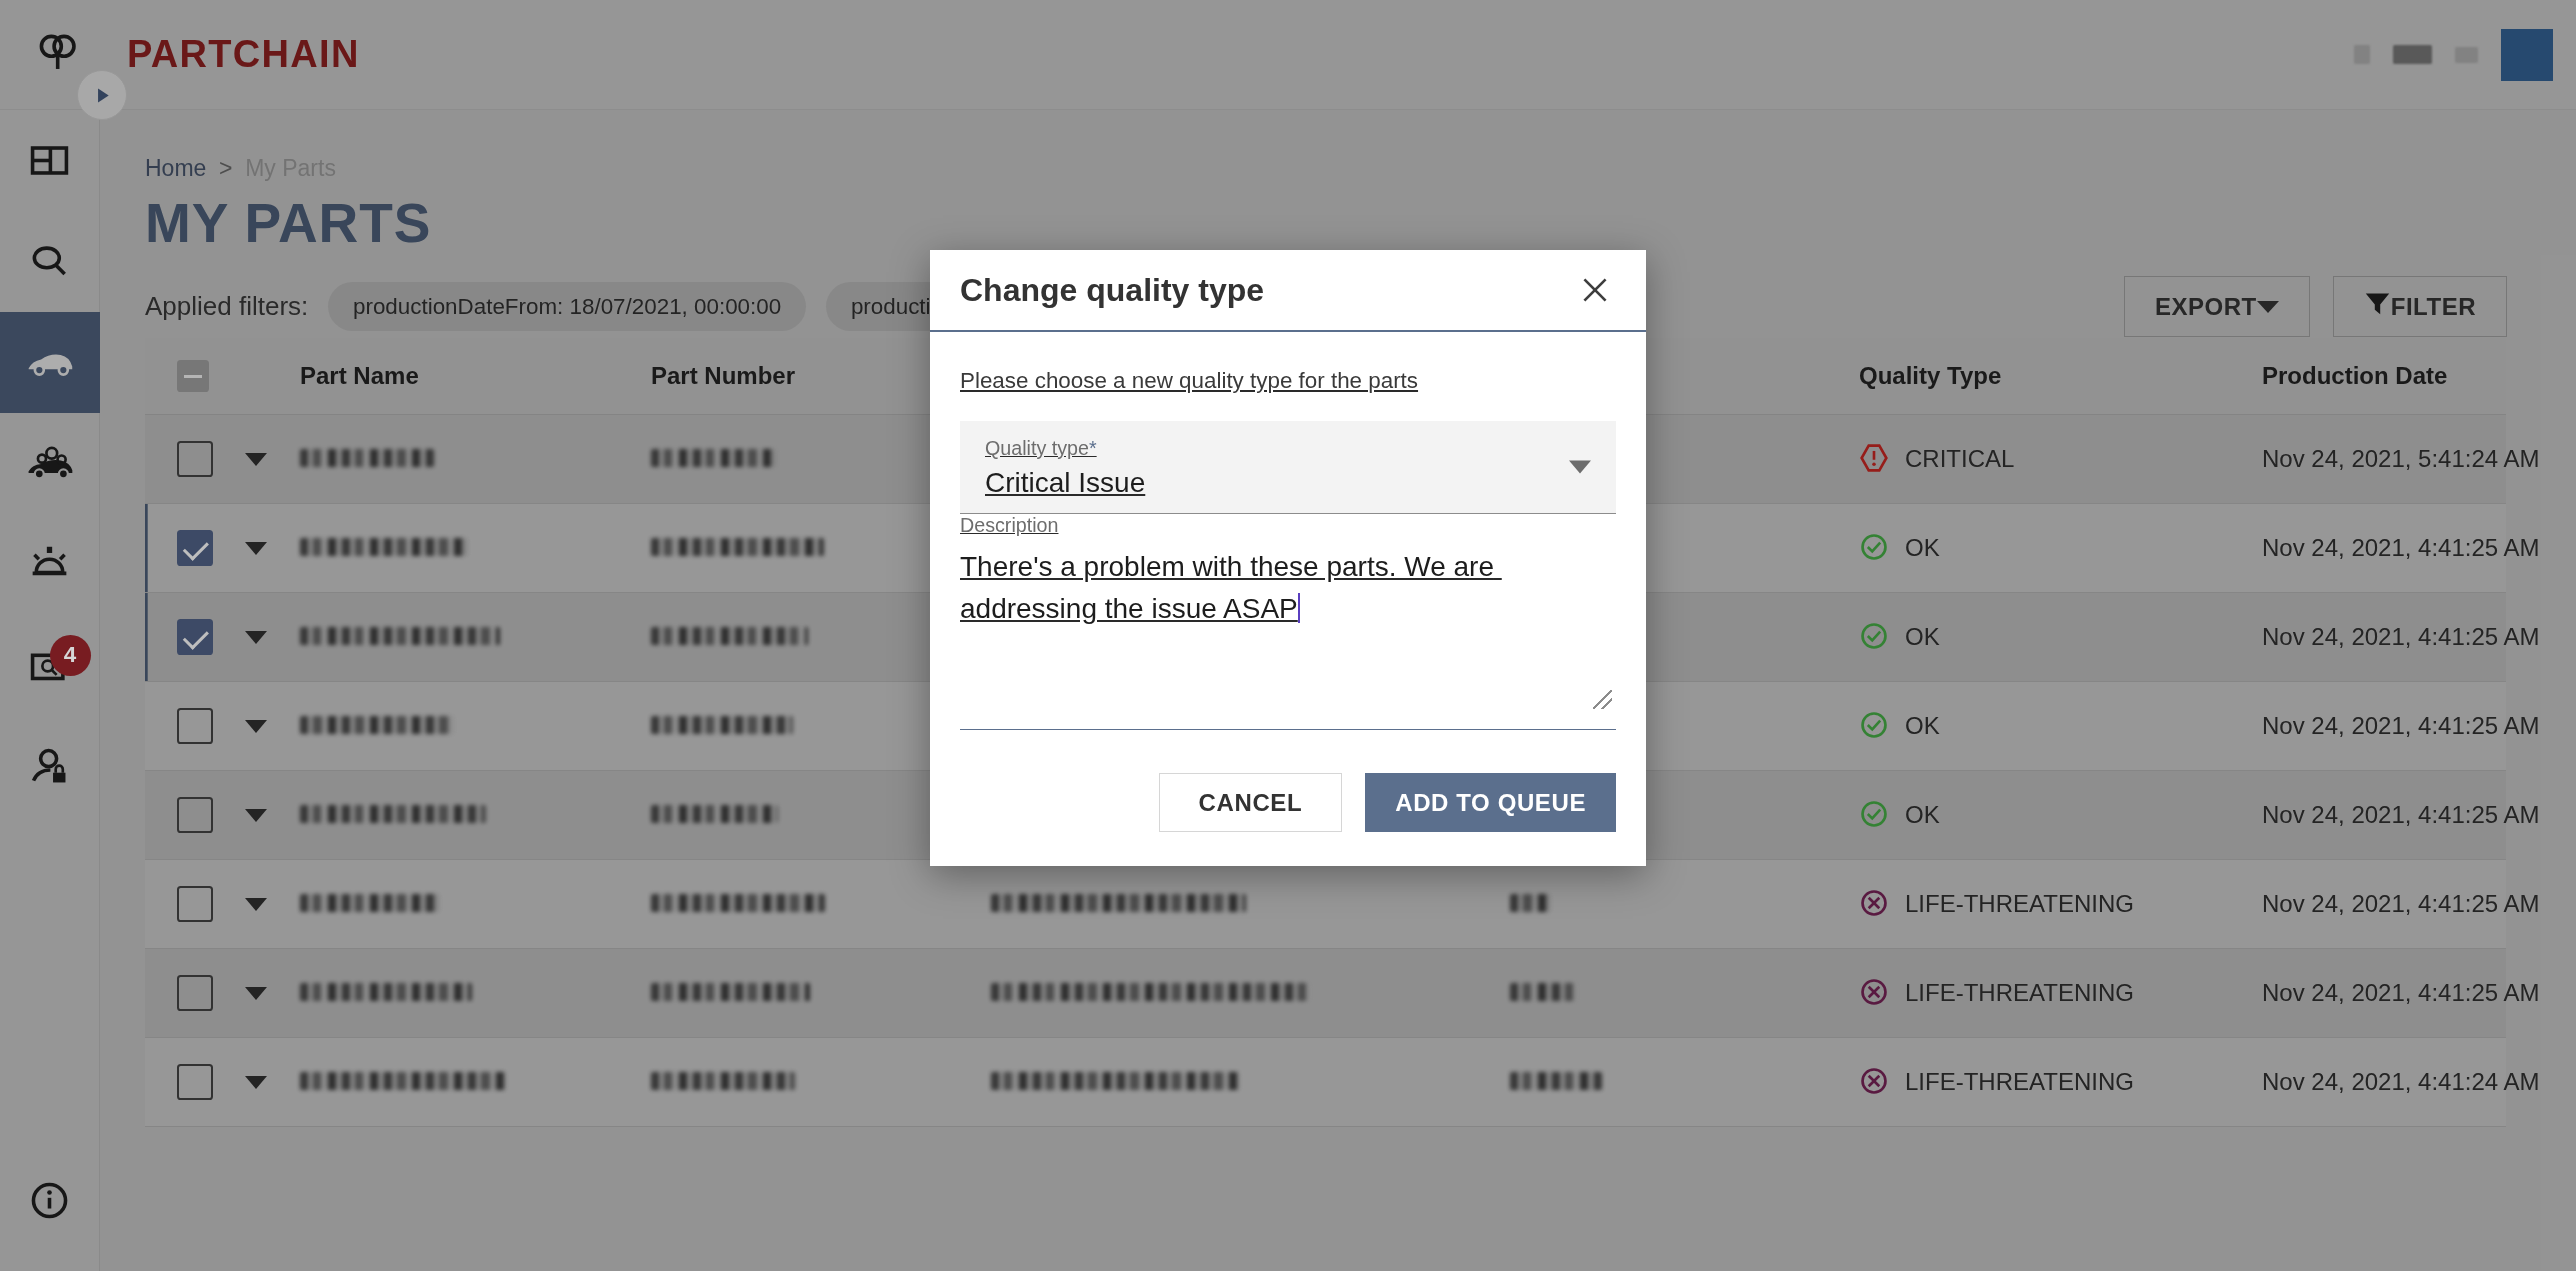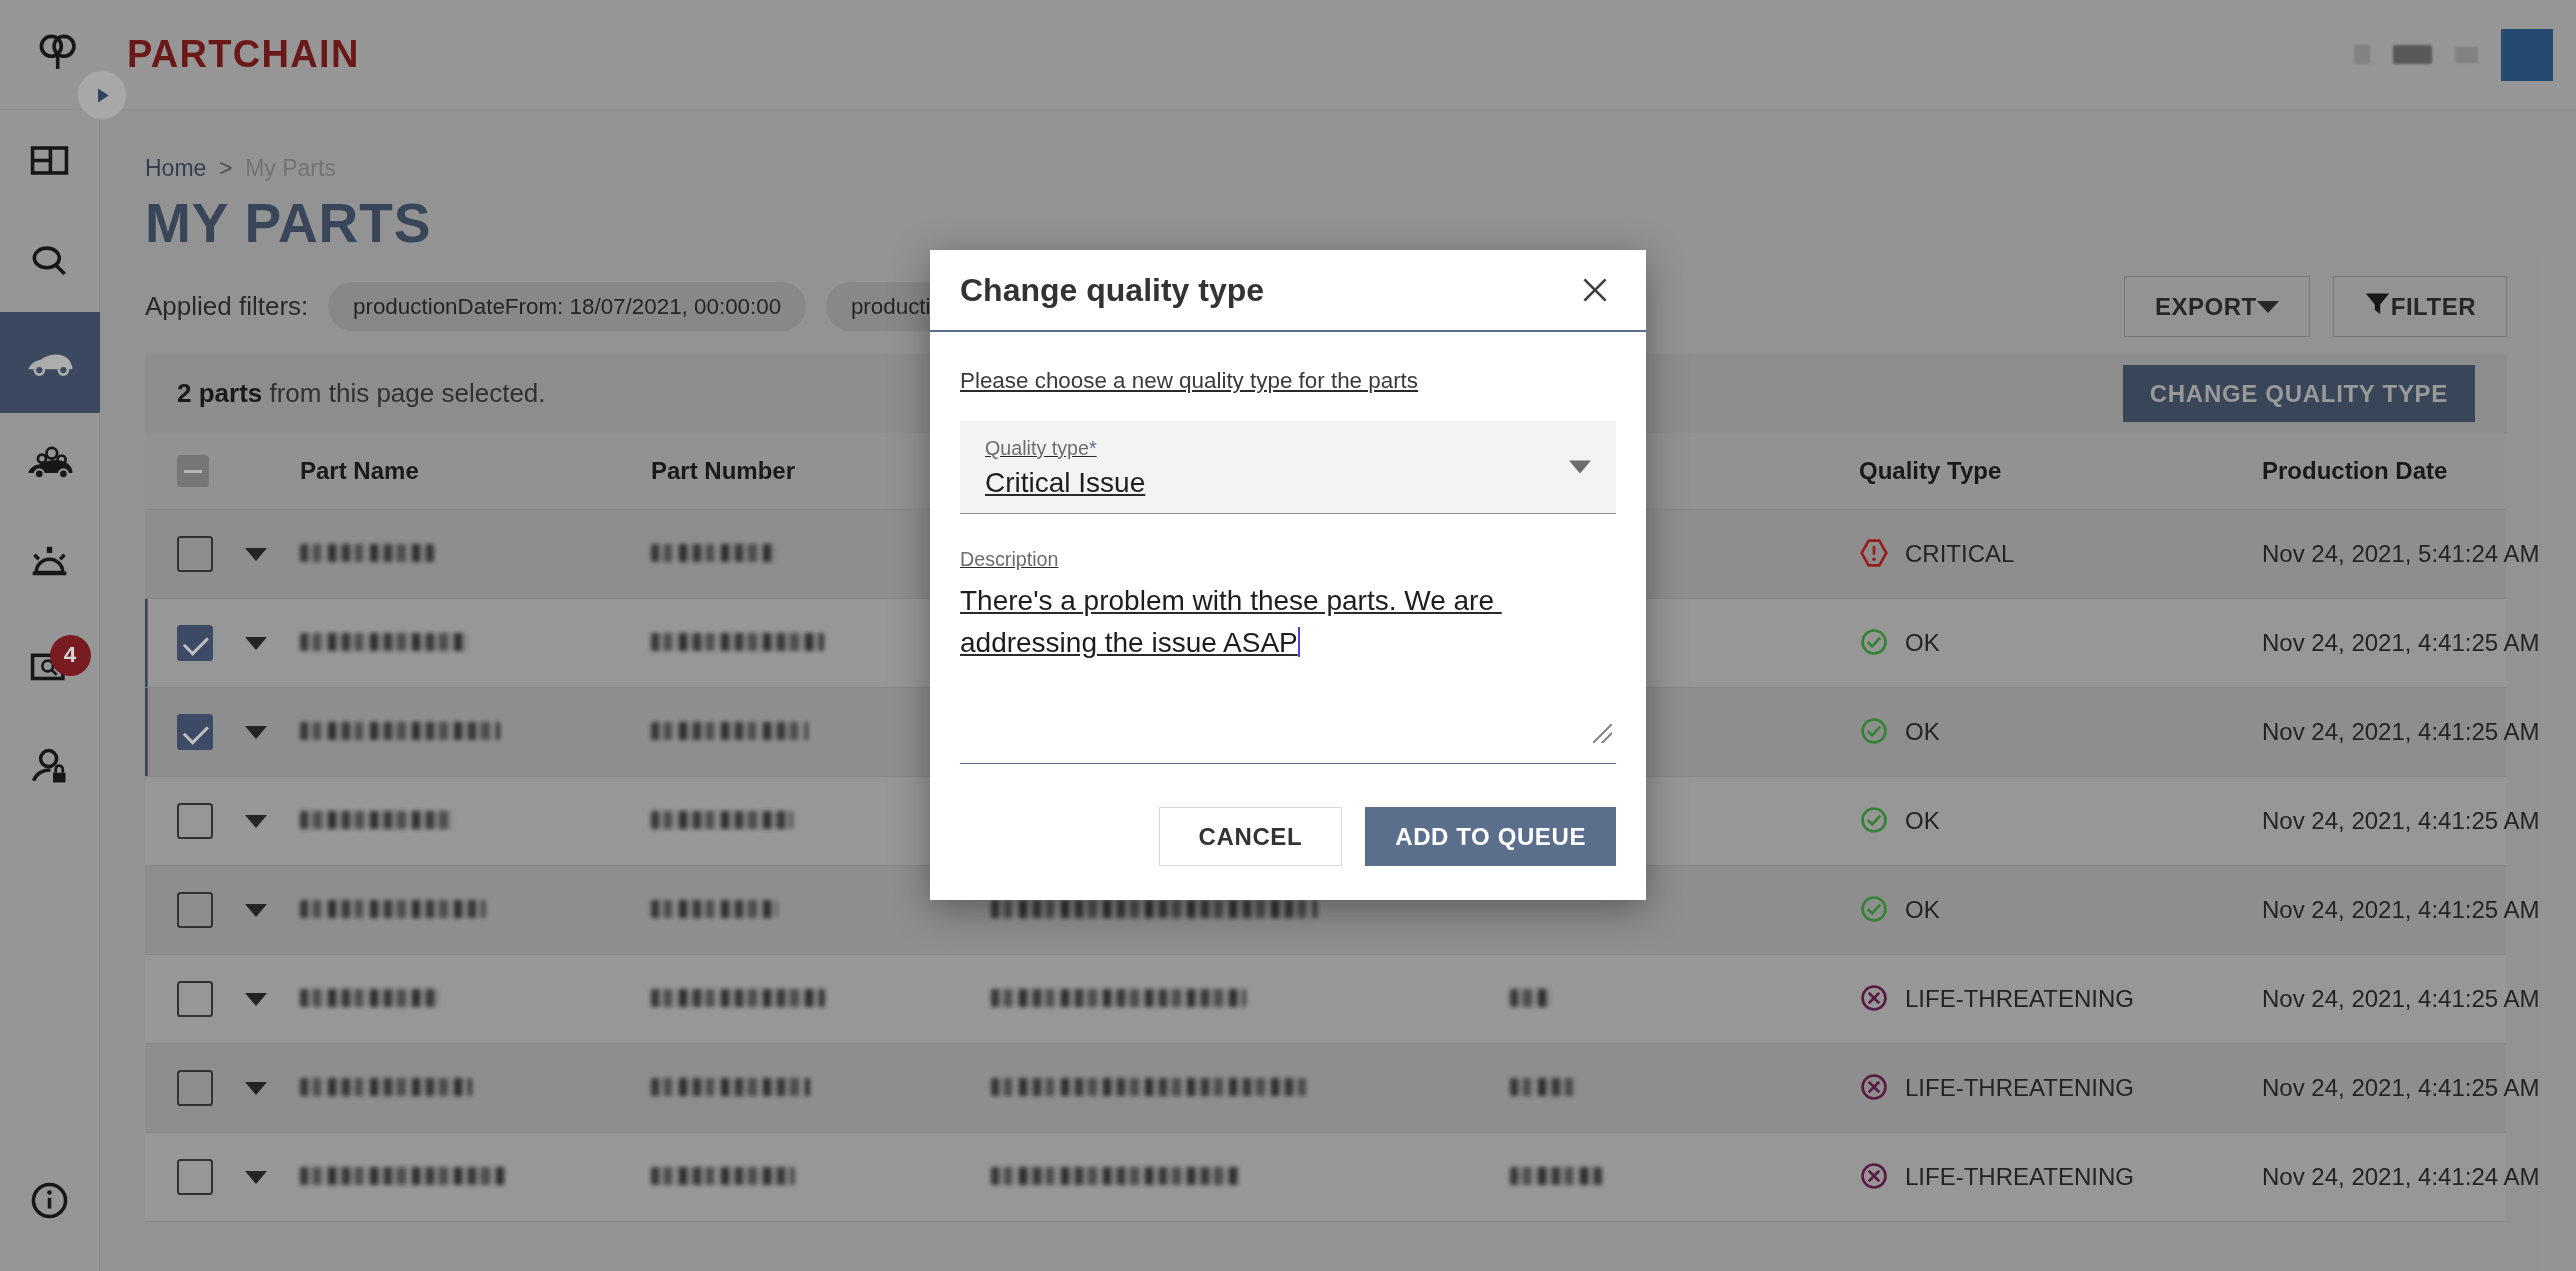--- a/index.html
+++ b/index.html
@@ -186,21 +186,21 @@
     padding:16px 25px 14.3px 25px; position:relative; cursor:pointer;
   }
   .mat-label { font-size:19.7px; color:#6d6d6d; }
   .mat-label .req { color:#5b6f8d; }
   .mat-value { font-size:28px; color:#1d1d1d; margin-top:7.2px; }
   .mat-caret {
     position:absolute; right:25px; top:50%; transform:translateY(-50%);
     width:0;height:0;border-left:11.6px solid transparent;border-right:11.6px solid transparent;border-top:13.4px solid #6d6d6d;
   }
 
-  .ta-wrap { margin-top:34px; border-bottom:1.8px solid #5b6f8d; position:relative; padding-bottom:12.5px; }
+  .ta-wrap { border-bottom:1.8px solid #5b6f8d; position:relative; padding-bottom:12.5px; }
   .ta-label { font-size:19.7px; color:#6d6d6d; margin-bottom:9px; }
   .ta-text {
     font-size:28px; color:#1d1d1d; line-height:1.48;
     min-height:170px; width:100%;
     white-space:pre-wrap; word-wrap:break-word;
   }
   .caret-bar {
     display:inline-block; width:2.7px; height:30px; background:#5a3fc0;
     vertical-align:-5.4px;
   }
@@ -352,26 +352,20 @@
           <span>
             <svg width="27" height="27" viewBox="0 0 30 30">
                 <polygon points="2,4 28,4 18,16 18,27 12,22 12,16" fill="#1c1c1c"></polygon>
               </svg>
           </span>
           <span>FILTER</span>
         </button>
       </div>
     </div>
 
-    <div class="select-bar">
-      <div class="select-text">
-        <b>2 parts</b><span> from this page selected.</span>
-      </div>
-      <button class="primary-btn">CHANGE QUALITY TYPE</button>
-    </div>
 
     <div class="table">
 
       <div class="trow thead">
         <div class="c-check">
           <span class="cbox indet"></span>
         </div>
         <div class="c-exp"></div>
         <div class="c-name th">Part Name</div>
         <div class="c-num th">Part Number</div>

